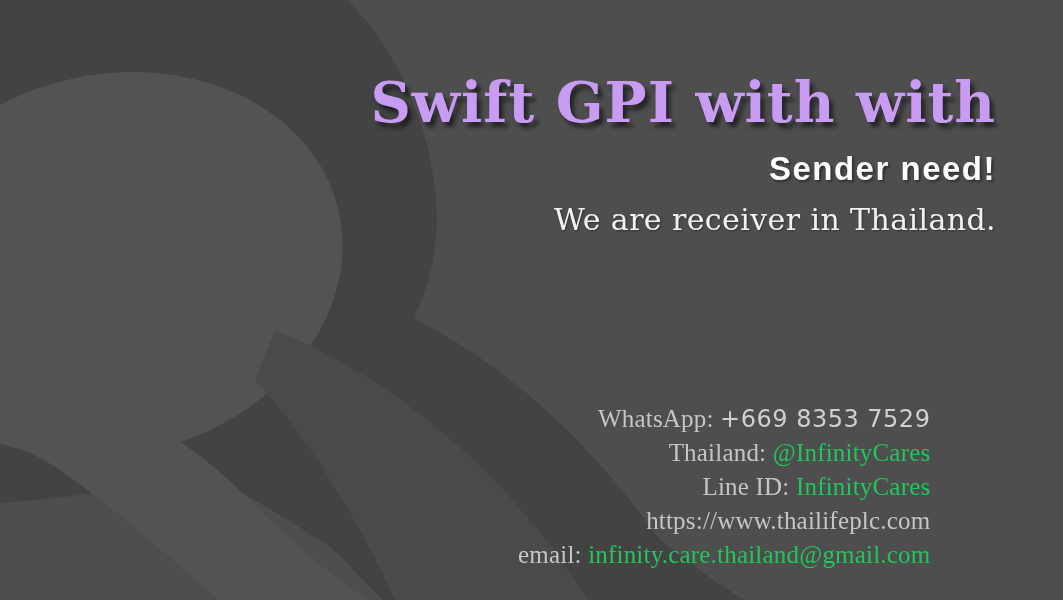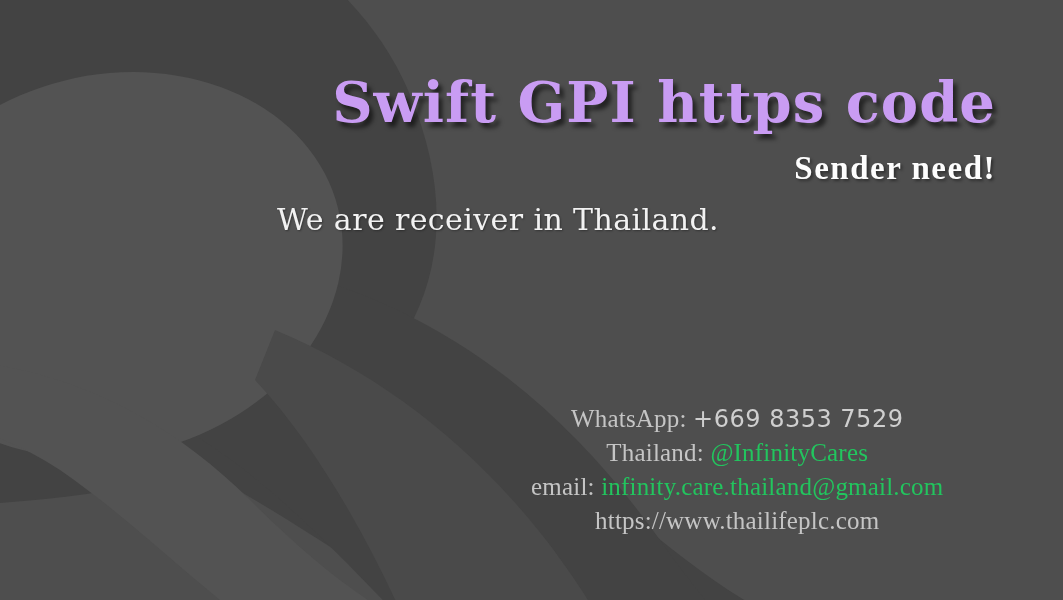--- a/index.html
+++ b/index.html
@@ -53,48 +53,47 @@
     font-size: 56px;
     line-height: 1.0;
     letter-spacing: 1px;
     color: #c99cf3;
     text-shadow: 4px 5px 4px rgba(0,0,0,0.55);
     white-space: nowrap;
   }
 
   .subtitle {
     margin: 22px 0 0 0;
-    font-family: Liberation Serif, serif;
+    font-family: Liberation Sans, sans-serif;
     font-weight: bold;
     font-size: 33px;
     line-height: 1.0;
     letter-spacing: 1.5px;
     color: #fdfdfd;
     text-shadow: 2px 2px 3px rgba(0,0,0,0.40);
     white-space: nowrap;
   }
 
   .tagline {
     margin: 20px 0 0 0;
     font-family: "DejaVu Serif", "Liberation Serif", serif;
     font-weight: normal;
     font-size: 30px;
     line-height: 1.0;
     letter-spacing: 0.4px;
     color: #f2f2f2;
     text-shadow: 1px 1px 2px rgba(0,0,0,0.35);
     white-space: nowrap;
-    text-align: center;
   }
 
   .contact-block {
     position: absolute;
-    left: 531px;
+    left: 518px;
     top: 402px;
-    text-align: center;
+    text-align: right;
   }
   .contact-line {
     font-family: "Liberation Serif", "DejaVu Serif", serif;
     font-size: 25px;
     line-height: 34px;
     color: #c5c5c5;
     white-space: nowrap;
     letter-spacing: 0.2px;
   }
   .contact-line .label {
@@ -162,43 +161,47 @@
                  L 430 680
                  C 390 580, 330 460, 255 380
                  Z" fill="#4a4a4a"></path>
       </g>
     </svg>
   </div>
 
   <div class="content">
 
     <div class="headline-block">
-      <h1 class="title">Swift GPI https code</h1>
+      <h1 class="title">Swift GPI with with</h1>
       <h2 class="subtitle">Sender need!</h2>
       <p class="tagline">We are receiver in Thailand.</p>
     </div>
 
     <div class="contact-block">
 
       <div class="contact-line">
         <span class="label">WhatsApp:</span>
         <span class="value-phone">+669 8353 7529</span>
       </div>
 
       <div class="contact-line">
         <span class="label">Thailand:</span>
         <span class="value">@InfinityCares</span>
       </div>
 
+      <div class="contact-line">
+        <span class="label">Line ID:</span>
+        <span class="value">InfinityCares</span>
+      </div>
+
+      <div class="contact-line">
+        <span class="label">https://www.thailifeplc.com</span>
+      </div>
 
       <div class="contact-line">
         <span class="label">email:</span>
         <span class="value">infinity.care.thailand@gmail.com</span>
       </div>
 
-      <div class="contact-line">
-        <span class="label">https://www.thailifeplc.com</span>
-      </div>
-
     </div>
 
   </div>
 </div>
 
 </body></html>

